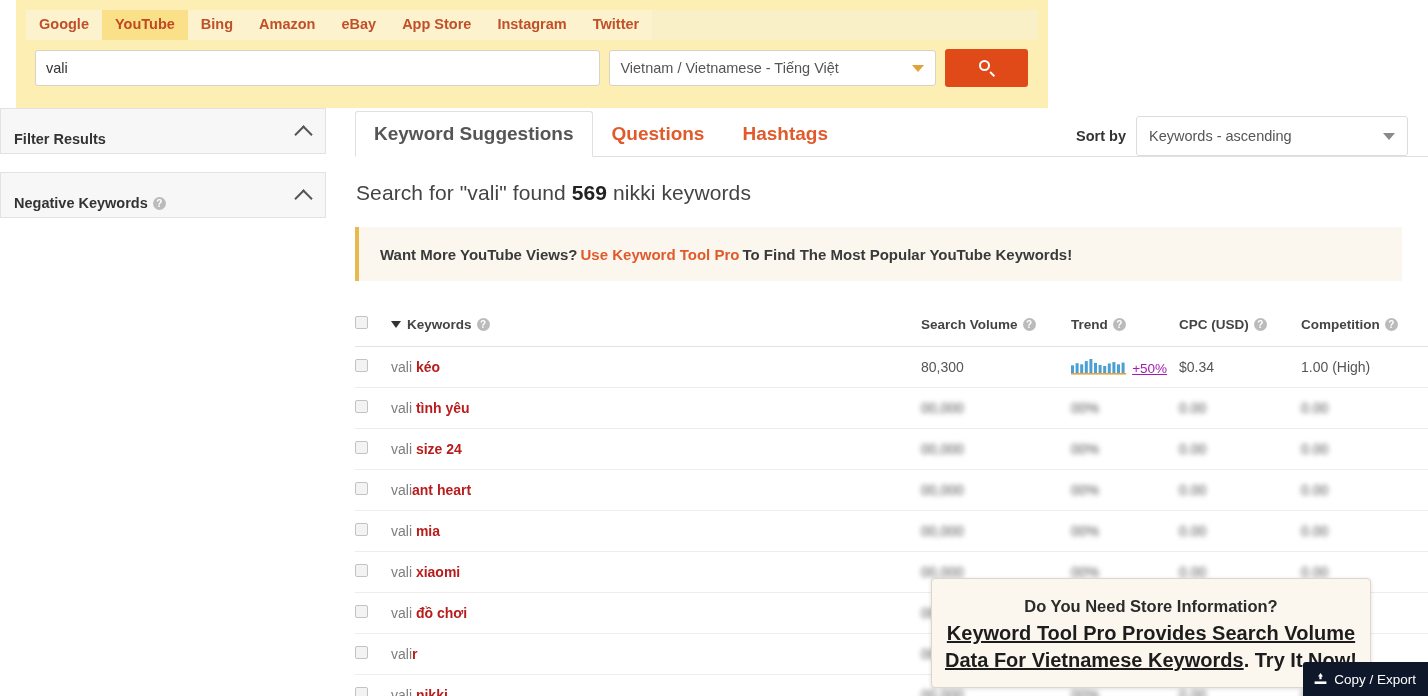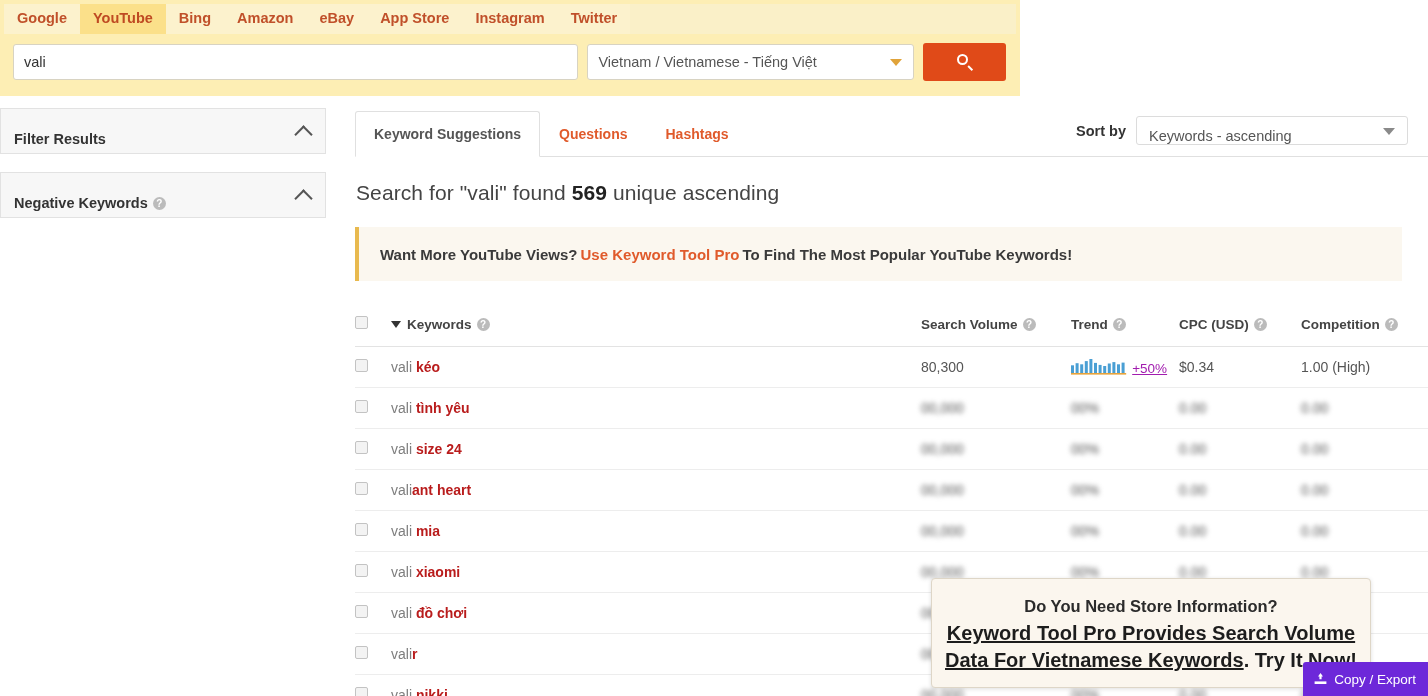--- a/index.html
+++ b/index.html
@@ -13,24 +13,24 @@
     position: relative;
     width: 1428px;
     height: 696px;
     overflow: hidden;
     background: #ffffff;
   }
 
   
   .search-panel {
     position: absolute;
-    left: 0; top: 0;
+    left: 16px; top: 0;
     width: 1012px;
     background: #fdeeb4;
-    padding: 4px;
+    padding: 10px;
   }
   .platform-tabs {
     display: flex;
     align-items: flex-end;
     height: 30px;
     background: #faf0c8;
   }
   .platform-tab {
     font-size: 14.5px;
     font-weight: bold;
@@ -184,21 +184,21 @@
     right: 0;
   }
   .tabs-row {
     position: relative;
     height: 48px;
     border-bottom: 1px solid #e0e0e0;
     display: flex;
     align-items: flex-end;
   }
   .ktab {
-    font-size: 14px;
+    font-size: 19px;
     font-weight: bold;
     padding: 13px 18px 13px 18px;
     color: #e05a2b;
     cursor: pointer;
     line-height: 18px;
     border: 1px solid transparent;
     margin-bottom: -1px;
     box-sizing: border-box;
     background: transparent;
   }
@@ -218,26 +218,26 @@
     gap: 10px;
   }
   .sortby-label {
     font-size: 14.5px;
     font-weight: bold;
     color: #333;
   }
   .sort-select {
     position: relative;
     width: 272px;
-    height: 29px;
+    height: 40px;
     border: 1px solid #dcdcdc;
     border-radius: 3px;
     background: #ffffff;
     display: flex;
-    align-items: flex-end;
+    align-items: center;
     padding: 0 12px;
     box-sizing: border-box;
     cursor: pointer;
   }
   .sort-select .sort-text {
     font-size: 14.5px;
     color: #555;
   }
   .sort-select .caret2 {
     position: absolute;
@@ -375,21 +375,21 @@
     color: #1d1d1d;
     text-decoration: underline;
     cursor: pointer;
   }
 
   .copy-export {
     position: absolute;
     right: 0;
     bottom: 0;
     height: 34px;
-    background: #6d28d9;
+    background: #0f172a;
     color: #ffffff;
     font-size: 13.5px;
     display: flex;
     align-items: center;
     padding: 0 12px 0 11px;
     border-radius: 3px 0 0 0;
     cursor: pointer;
     z-index: 60;
     white-space: nowrap;
   }
@@ -451,21 +451,21 @@
       <div class="sortby">
         <span class="sortby-label">Sort by</span>
         <div class="sort-select">
           <span class="sort-text">Keywords - ascending</span>
           <span class="caret2"></span>
         </div>
       </div>
     </div>
 
     <div class="result-head">
-      <span>Search for "vali" found </span><b>569</b><span> unique ascending</span>
+      <span>Search for "vali" found </span><b>569</b><span> nikki keywords</span>
     </div>
 
     <div class="promo">
       <span>Want More YouTube Views?</span>
       <a>Use Keyword Tool Pro</a>
       <span>To Find The Most Popular YouTube Keywords!</span>
     </div>
 
     <table class="kw">
       <colgroup>

